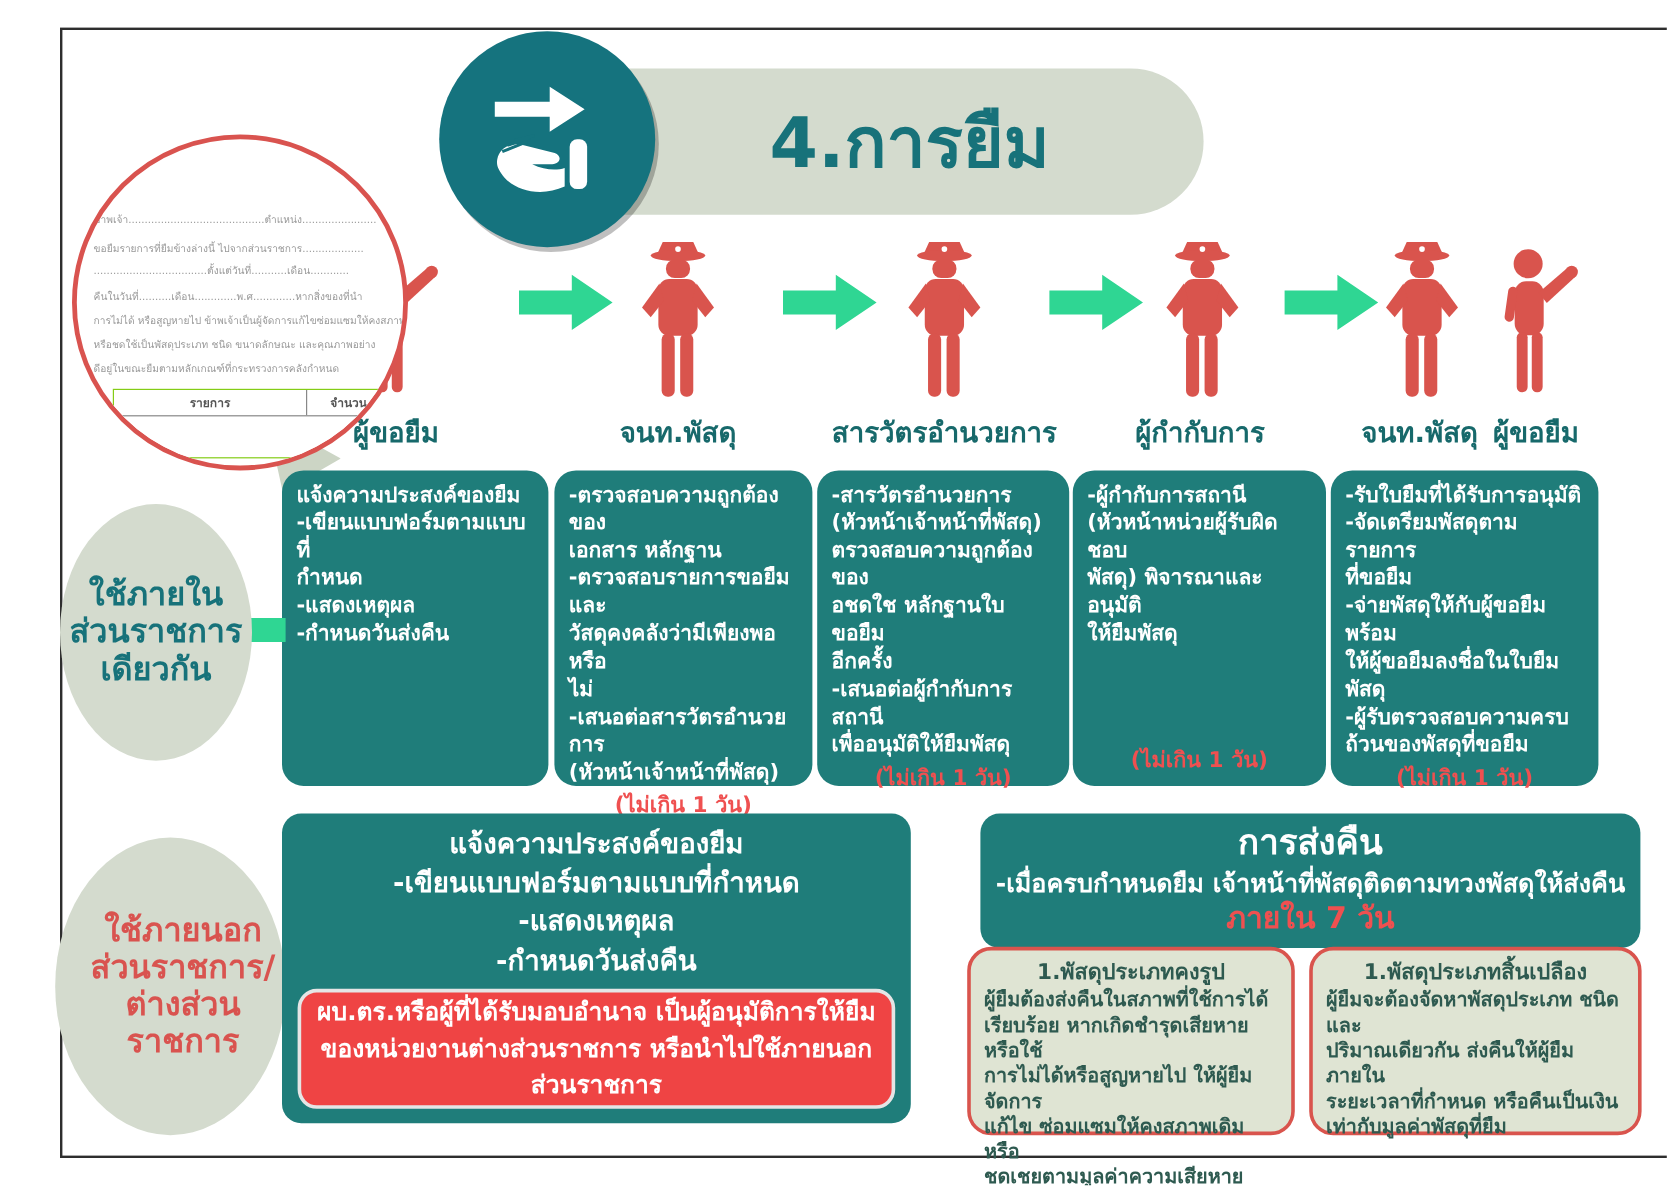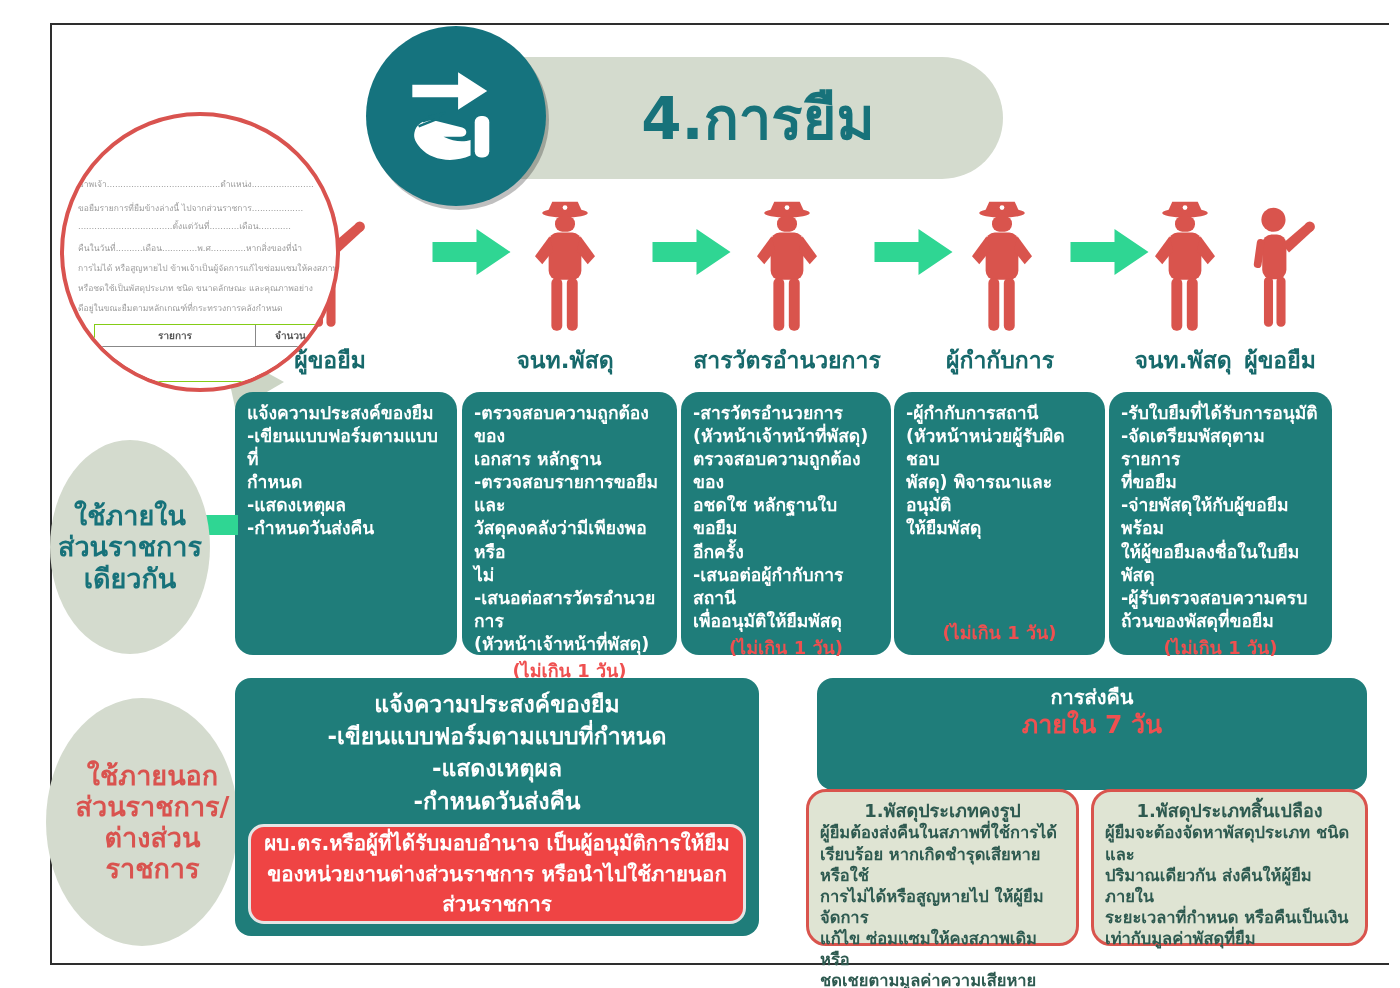--- a/index.html
+++ b/index.html
@@ -39,38 +39,38 @@
   .flow-arrow{top:226px;}
 
   
   .step-box{top:392px;height:263px;background:#1f7d7a;border-radius:18px;box-sizing:border-box;
             padding:10px 12px 8px 12px;display:flex;flex-direction:column;}
   .step-text{color:#ffffff;font-size:17.5px;font-weight:600;line-height:1.32;}
   .time-note{margin-top:auto;text-align:center;color:#ef5050;font-size:18px;font-weight:bold;}
 
   
   .side-oval{background:#d4dbce;border-radius:50%;display:flex;align-items:center;justify-content:center;text-align:center;}
-  .oval-internal{left:50px;top:440px;width:160px;height:214px;text-align:center;}
+  .oval-internal{left:50px;top:420px;width:160px;height:214px;text-align:center;}
   .oval-internal .t{color:#17727a;font-size:27px;font-weight:bold;line-height:1.15;}
   .oval-external{left:46px;top:698px;width:192px;height:248px;}
   .oval-external .t{color:#d9534f;font-size:27px;font-weight:bold;line-height:1.15;margin-left:21px;}
   .connector{background:#2fd693;height:20px;}
 
   
   .external-box{left:235px;top:678px;width:524px;height:258px;background:#1f7d7a;border-radius:16px;}
   .external-text{position:absolute;top:10px;left:0;width:100%;text-align:center;color:#fff;
                  font-size:23px;font-weight:600;line-height:1.4;}
   .approval-box{position:absolute;left:13px;right:13px;bottom:12px;height:94px;background:#ef4444;
                 border:3px solid #e5e5e5;border-radius:16px;display:flex;align-items:center;justify-content:flex-start;}
   .approval-text{text-align:center;color:#fff;font-size:20.5px;font-weight:bold;line-height:1.5;}
 
   
   .return-box{left:817px;top:678px;width:550px;height:112px;background:#1f7d7a;border-radius:16px;
               display:flex;flex-direction:column;align-items:center;padding-top:6px;box-sizing:border-box;}
-  .return-title{color:#fff;font-size:20px;font-weight:bold;line-height:1.3;}
+  .return-title{color:#fff;font-size:29px;font-weight:bold;line-height:1.3;}
   .return-text{color:#fff;font-size:21px;font-weight:600;line-height:1.35;}
   .return-deadline{color:#ef5050;font-size:25px;font-weight:bold;line-height:1.2;}
 
   .note-box{top:789px;height:157px;background:#dfe4d3;border:3px solid #d9544d;border-radius:20px;
             box-sizing:border-box;padding:7px 11px;}
   .note-title{text-align:center;color:#2e5a50;font-size:18px;font-weight:bold;line-height:1.3;}
   .note-text{color:#2e5a50;font-size:16.5px;font-weight:600;line-height:1.28;}
 </style>
 </head>
 <body>
@@ -243,20 +243,21 @@
 -แสดงเหตุผล
 -กำหนดวันส่งคืน</div>
     <div class="approval-box">
       <div class="approval-text pre">ผบ.ตร.หรือผู้ที่ได้รับมอบอำนาจ  เป็นผู้อนุมัติการให้ยืม
 ของหน่วยงานต่างส่วนราชการ หรือนำไปใช้ภายนอกส่วนราชการ</div>
     </div>
   </div>
 
   <div class="abs return-box">
     <div class="return-title">การส่งคืน</div>
+    <div class="return-text">-เมื่อครบกำหนดยืม  เจ้าหน้าที่พัสดุติดตามทวงพัสดุให้ส่งคืน</div>
     <div class="return-deadline">ภายใน 7 วัน</div>
   </div>
 
   <div class="abs note-box" style="left:806px;width:273px">
     <div class="note-title">1.พัสดุประเภทคงรูป</div>
     <div class="note-text pre">ผู้ยืมต้องส่งคืนในสภาพที่ใช้การได้
 เรียบร้อย หากเกิดชำรุดเสียหาย หรือใช้
 การไม่ได้หรือสูญหายไป ให้ผู้ยืมจัดการ
 แก้ไข ซ่อมแซมให้คงสภาพเดิม  หรือ
 ชดเชยตามมูลค่าความเสียหาย</div>

